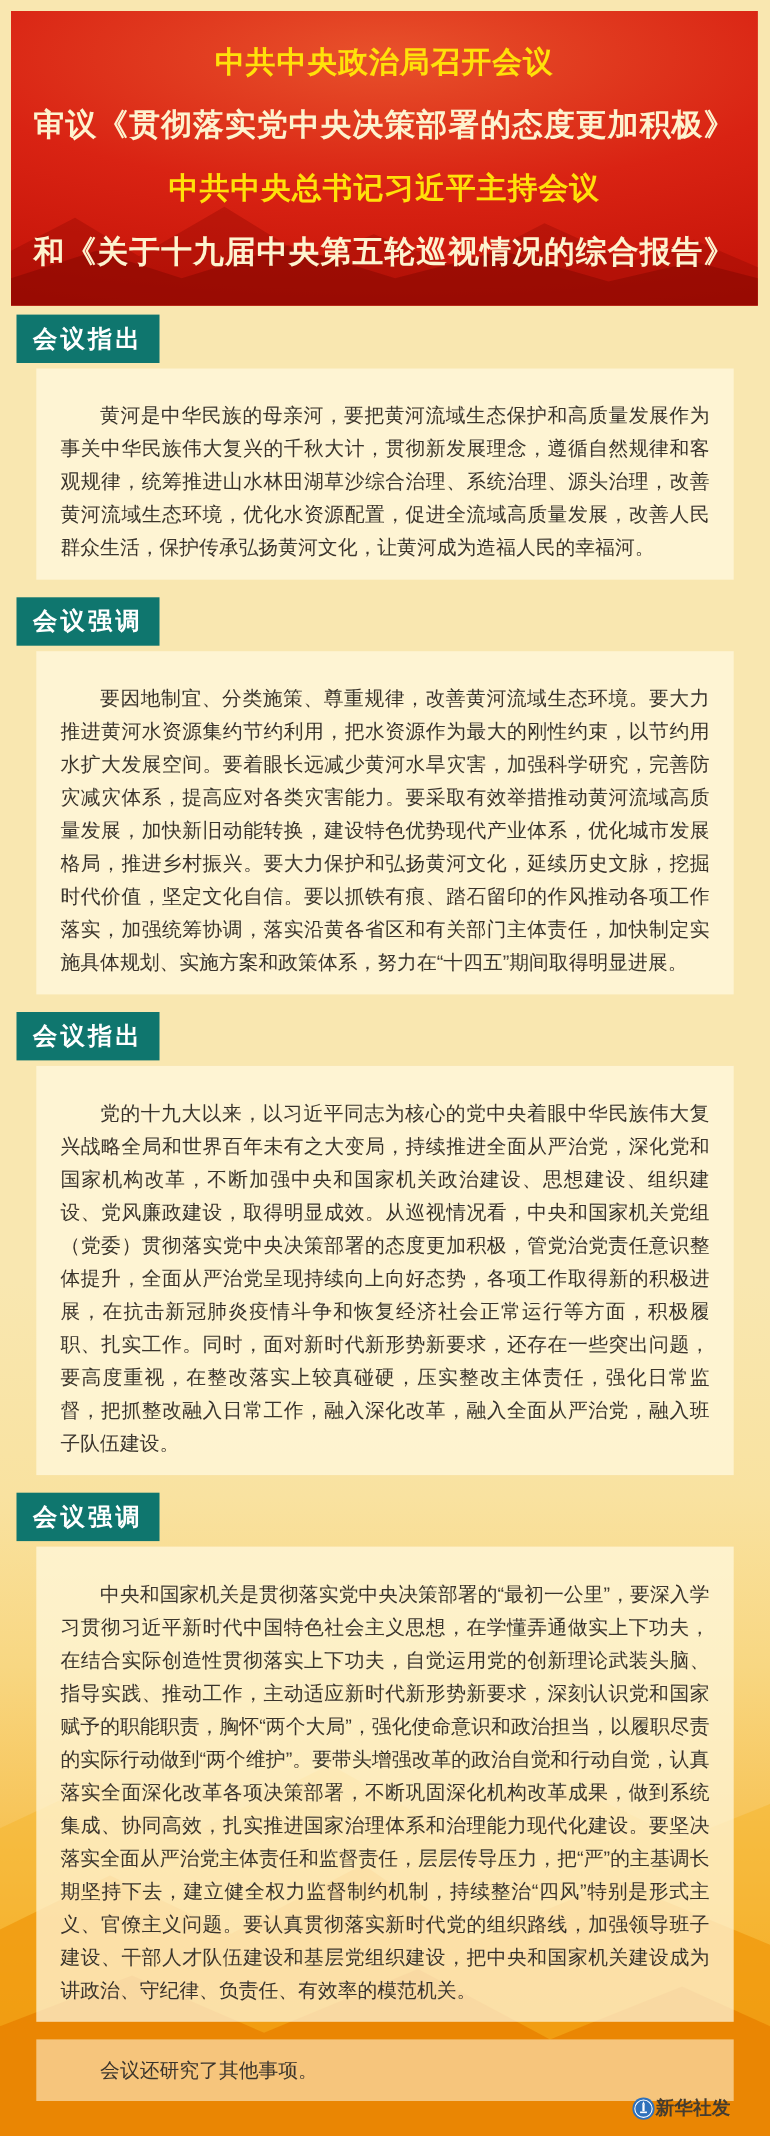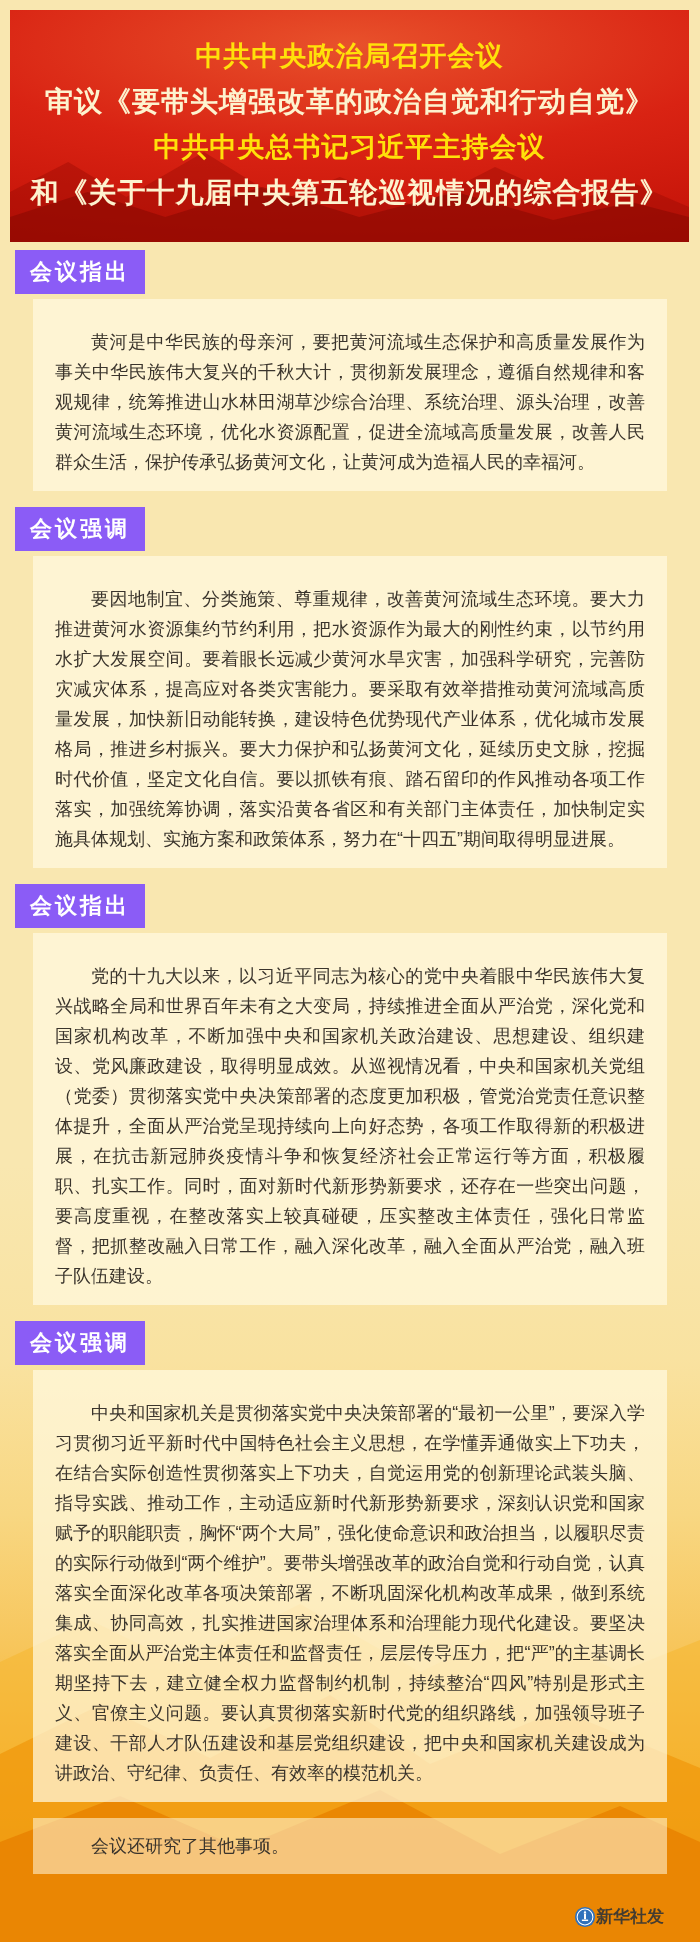--- a/index.html
+++ b/index.html
@@ -15,21 +15,21 @@
     font-family: "Liberation Sans", "DejaVu Sans", sans-serif;
   }
   .bg-mountains {
     position: absolute; left: 0; bottom: 0;
     width: 700px; height: 430px; z-index: 0;
     display: block;
   }
   .banner {
     position: relative; z-index: 1;
     margin: 10px 11px 0 10px;
-    height: 232px;
+    height: 268px;
     background: radial-gradient(120% 95% at 50% 15%,
       #e8512b 0%, #d92313 48%, #c11006 100%);
     overflow: hidden;
     display: flex; flex-direction: column;
     justify-content: space-between;
     padding: 28px 10px 30px;
     box-sizing: border-box;
     text-align: center;
   }
   .banner-mountains {
@@ -43,21 +43,21 @@
   .intro {
     margin: 18px 12px 0;
     font-size: 18px; line-height: 30px;
     color: #3a342c; text-align: justify; text-indent: 2em;
   }
   .section { margin-top: 16px; }
   .section.first { margin-top: 8px; }
   .badge {
     display: inline-block;
     margin: 0 0 0 -18px;
-    background: #8b5cf6;
+    background: #0f766e;
     color: #ffffff;
     font-size: 22px; font-weight: bold;
     letter-spacing: 3px;
     padding: 7px 15px;
   }
   .panel {
     margin-top: 5px;
     background: rgba(255, 249, 224, 0.72);
     padding: 28px 22px 14px;
   }
@@ -86,21 +86,21 @@
   <path d="M0,242 L100,193 L210,246 L330,183 L430,252 L560,198 L700,256 L700,430 L0,430 Z" fill="rgba(240,152,12,0.75)"></path>
   <path d="M0,330 L120,284 L240,336 L380,278 L500,342 L620,294 L700,330 L700,430 L0,430 Z" fill="rgba(233,132,2,0.9)"></path>
 </svg>
 
 <div class="banner">
   <svg class="banner-mountains" viewBox="0 0 700 120" preserveAspectRatio="none" aria-hidden="true">
     <path d="M0,70 L60,40 L120,75 L200,30 L280,78 L340,55 L420,85 L500,45 L580,80 L640,60 L700,85 L700,120 L0,120 Z" fill="rgba(150,10,2,0.40)"></path>
     <path d="M0,95 L80,70 L160,95 L260,65 L360,95 L460,70 L560,98 L640,80 L700,95 L700,120 L0,120 Z" fill="rgba(125,6,0,0.45)"></path>
   </svg>
   <div class="banner-line yellow">中共中央政治局召开会议</div>
-  <div class="banner-line cream">审议《要带头增强改革的政治自觉和行动自觉》</div>
+  <div class="banner-line cream">审议《贯彻落实党中央决策部署的态度更加积极》</div>
   <div class="banner-line yellow">中共中央总书记习近平主持会议</div>
   <div class="banner-line cream">和《关于十九届中央第五轮巡视情况的综合报告》</div>
 </div>
 
 <div class="main">
 
   <div class="section first">
     <div class="badge">会议指出</div>
     <div class="panel">
       <p>黄河是中华民族的母亲河，要把黄河流域生态保护和高质量发展作为事关中华民族伟大复兴的千秋大计，贯彻新发展理念，遵循自然规律和客观规律，统筹推进山水林田湖草沙综合治理、系统治理、源头治理，改善黄河流域生态环境，优化水资源配置，促进全流域高质量发展，改善人民群众生活，保护传承弘扬黄河文化，让黄河成为造福人民的幸福河。</p>

